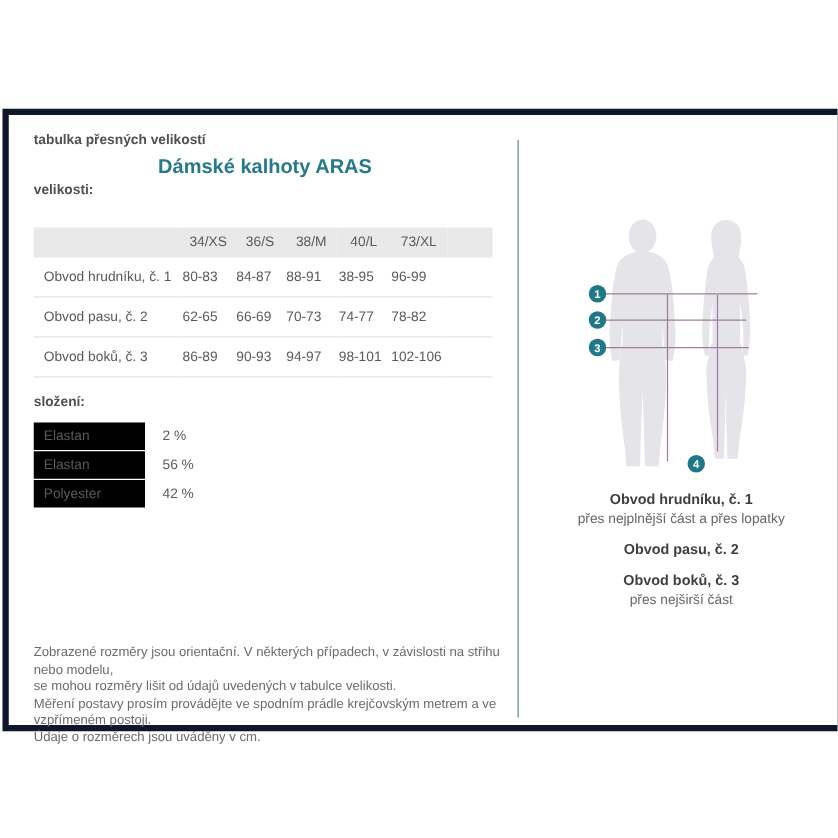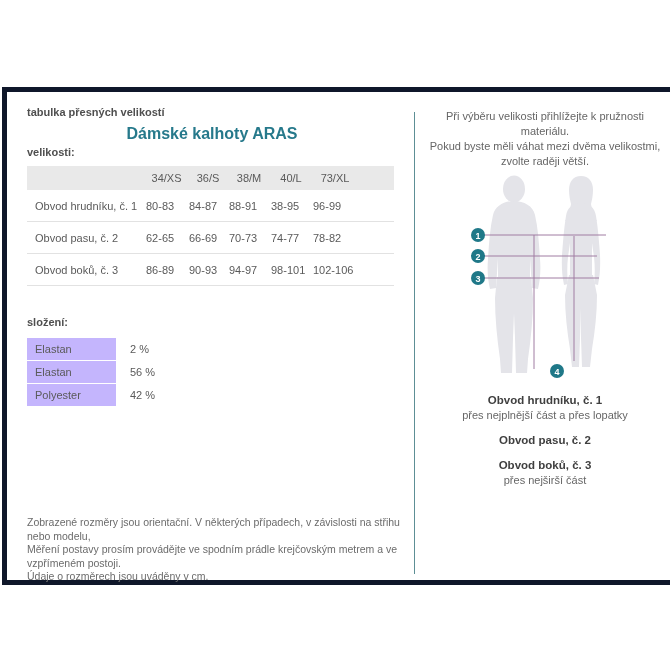--- a/index.html
+++ b/index.html
@@ -6,30 +6,30 @@
   body{width:670px;height:670px;position:relative;font-family:"Liberation Sans",sans-serif;color:#555;}
   .sheet{position:absolute;left:2px;top:87px;width:663px;height:488px;border:5px solid #0f172a;background:#fff;}
   .divider{position:absolute;left:407px;top:20px;width:1px;height:462px;background:#5d8f95;}
 
   
   .head-block{position:absolute;left:20px;top:14px;width:370px;}
   .eyebrow{font-size:11px;font-weight:bold;color:#4f4f4f;}
   .title{font-size:16px;font-weight:bold;color:#26798b;margin-top:7px;text-align:center;}
   .sizes-label{font-size:11px;font-weight:bold;color:#4f4f4f;margin-top:3px;}
   table{border-collapse:collapse;table-layout:fixed;}
-  .size-table{width:367px;margin-top:8px;font-size:11px;color:#5a5a5a;}
+  .size-table{width:367px;margin-top:24px;font-size:11px;color:#5a5a5a;}
   .size-table thead td{background:#e9e9e9;height:22px;text-align:center;}
   .size-table tbody td{height:29px;border-bottom:1px solid #e2e2e2;text-align:left;}
   .size-table td.rowlabel{text-align:left;padding-left:8px;}
 
   .comp-block{position:absolute;left:20px;top:224px;width:320px;}
   .comp-label{font-size:11px;font-weight:bold;color:#4f4f4f;}
   .comp-table{margin-top:9px;font-size:11px;color:#5a5a5a;width:240px;border-collapse:separate;border-spacing:0 1px;}
   .comp-table td{height:20px;}
-  .comp-table td.mat{background:#c4b5fd;width:80px;padding-left:8px;}
+  .comp-table td.mat{background:#000000;width:80px;padding-left:8px;}
   .comp-table td.pct{padding-left:14px;}
 
   .disclaimer{position:absolute;left:20px;top:424px;width:385px;font-size:10.5px;line-height:13.5px;color:#6b6b6b;}
 
   
   .intro{position:absolute;left:418px;top:17px;width:240px;text-align:center;font-size:11px;line-height:15px;color:#666;}
   .figure{position:absolute;left:427px;top:81px;width:230px;height:210px;}
   .measures{position:absolute;left:418px;top:300px;width:240px;text-align:center;}
   .measure{margin-bottom:9px;}
   .m-name{font-size:11.5px;font-weight:bold;color:#3f3f3f;line-height:16px;}
@@ -119,29 +119,25 @@
       <tr>
         <td class="mat">Polyester</td>
         <td class="pct">42 %</td>
       </tr>
     </tbody>
       </table>
   </div>
 
   <div class="disclaimer">
     <div>Zobrazené rozměry jsou orientační. V některých případech, v závislosti na střihu nebo modelu,</div>
+    <div>se mohou rozměry lišit od údajů uvedených v tabulce velikosti.</div>
     <div>Měření postavy prosím provádějte ve spodním prádle krejčovským metrem a ve vzpřímeném postoji.</div>
     <div>Údaje o rozměrech jsou uváděny v cm.</div>
   </div>
 
-  <div class="intro">
-    <div>Při výběru velikosti přihlížejte k pružnosti materiálu.</div>
-    <div>Pokud byste měli váhat mezi dvěma velikostmi,</div>
-    <div>zvolte raději větší.</div>
-  </div>
 
   <svg class="figure" viewBox="0 0 230 210" xmlns="http://www.w3.org/2000/svg">
 
     <g>
       <ellipse class="sil" cx="80" cy="16" rx="11" ry="13.5"></ellipse>
       <path class="sil" d="M80 28 C90 28 99 33 101 42 C104 55 105 70 106 86 C107 97 106 108 104 116 L98 115 L97 100 L96 85 L96 112 L64 112 L64 85 L63 100 L62 115 L56 116 C54 108 53 97 54 86 C55 70 56 55 59 42 C61 33 70 28 80 28 Z"></path>
       <path class="sil" d="M63 104 H97 L99 125 C99 145 97 165 94 186 L93 200 H82 L81 165 L80 140 L79 165 L78 200 H67 L66 186 C63 165 61 145 61 125 Z"></path>
     </g>
 
     <g>

